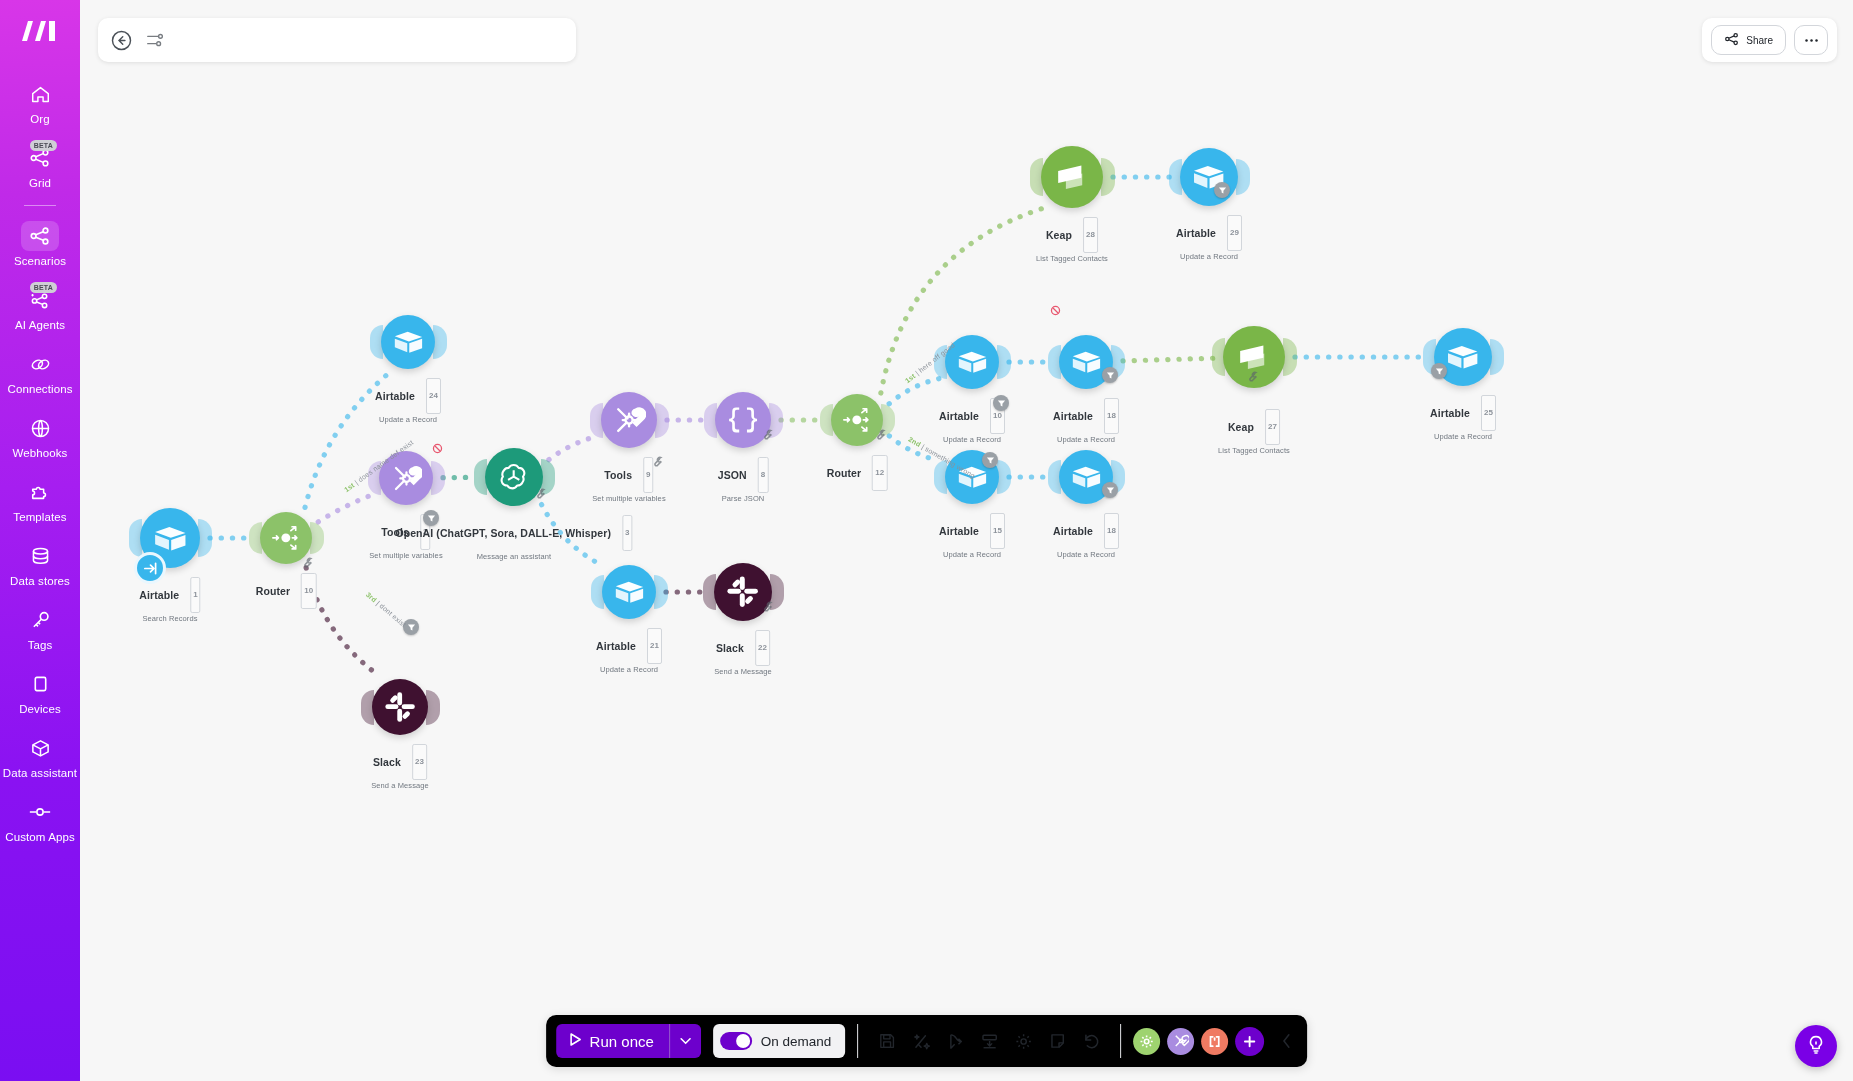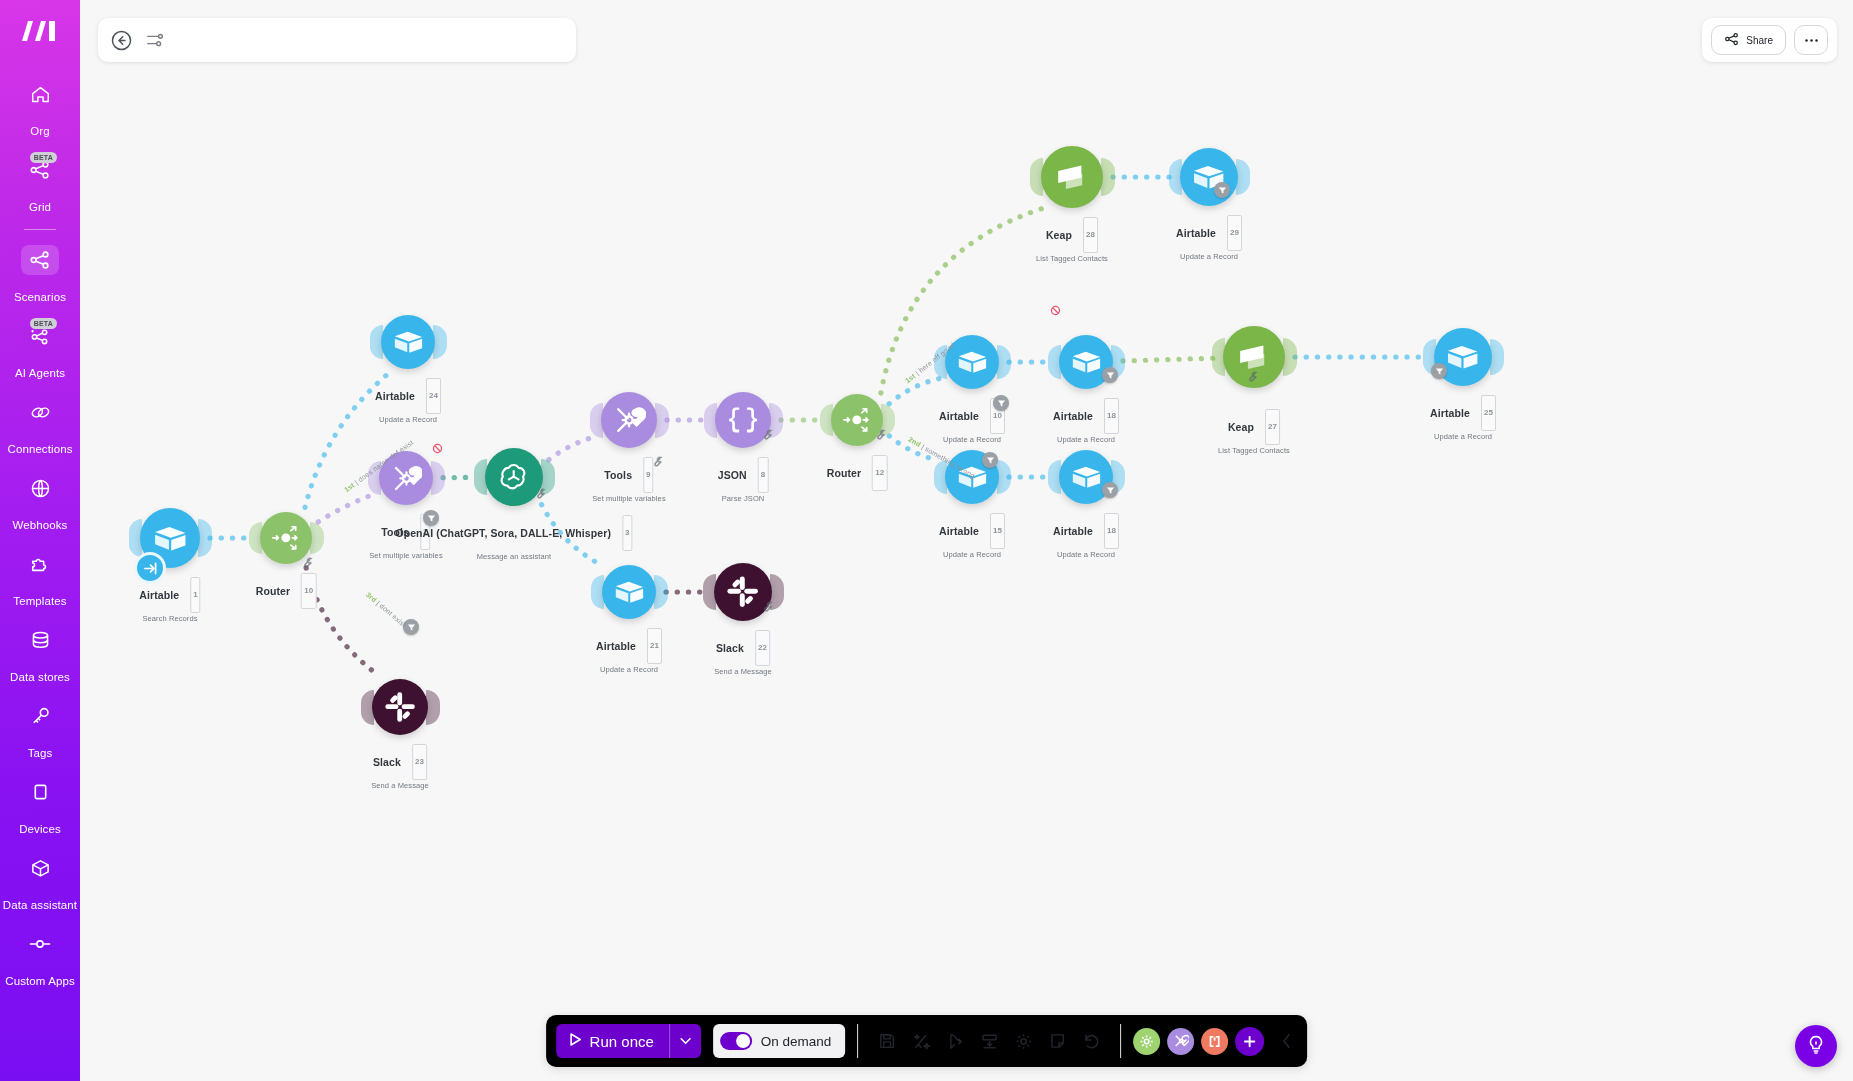--- a/index.html
+++ b/index.html
@@ -26,21 +26,21 @@
     align-items: center; padding: 9px 2px 8px; cursor: pointer;
     position: relative;
   }
   .nav-ico {
     width: 38px; height: 30px; display: flex; align-items: center; justify-content: center;
     position: relative; border-radius: 8px;
   }
   .nav-item.active .nav-ico { background: rgba(255,255,255,.18); }
   .nav-label {
     color: #fff; font-size: 11.5px; text-align: right; line-height: 13px;
-    margin-top: 16px; letter-spacing: .1px; font-weight: 400;
+    margin-top: 4px; letter-spacing: .1px; font-weight: 400;
   }
   .beta {
     position: absolute; right: 2px; top: -3px;
     background: #cfcfd6; color: #4a4a55;
     font-size: 7px; font-weight: bold; border-radius: 7px;
     padding: 1px 4px; line-height: 9px; letter-spacing:.2px;
   }
   .nav-divider { width: 32px; height: 1px; background: rgba(255,255,255,.45); margin: 7px 0 6px; }
 
   

